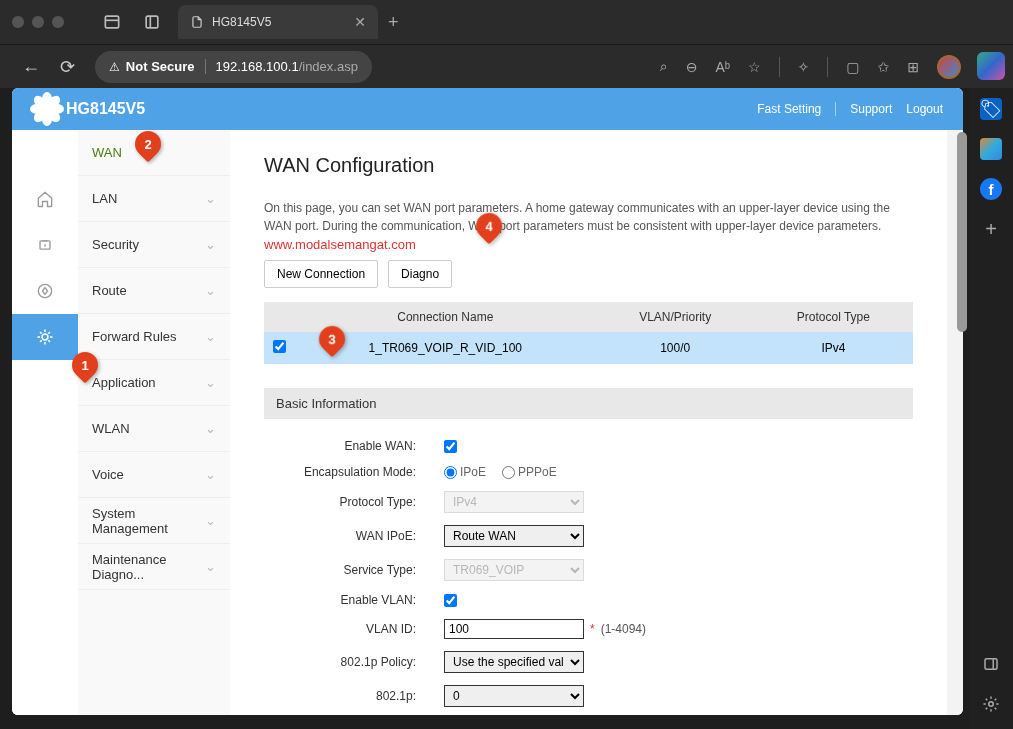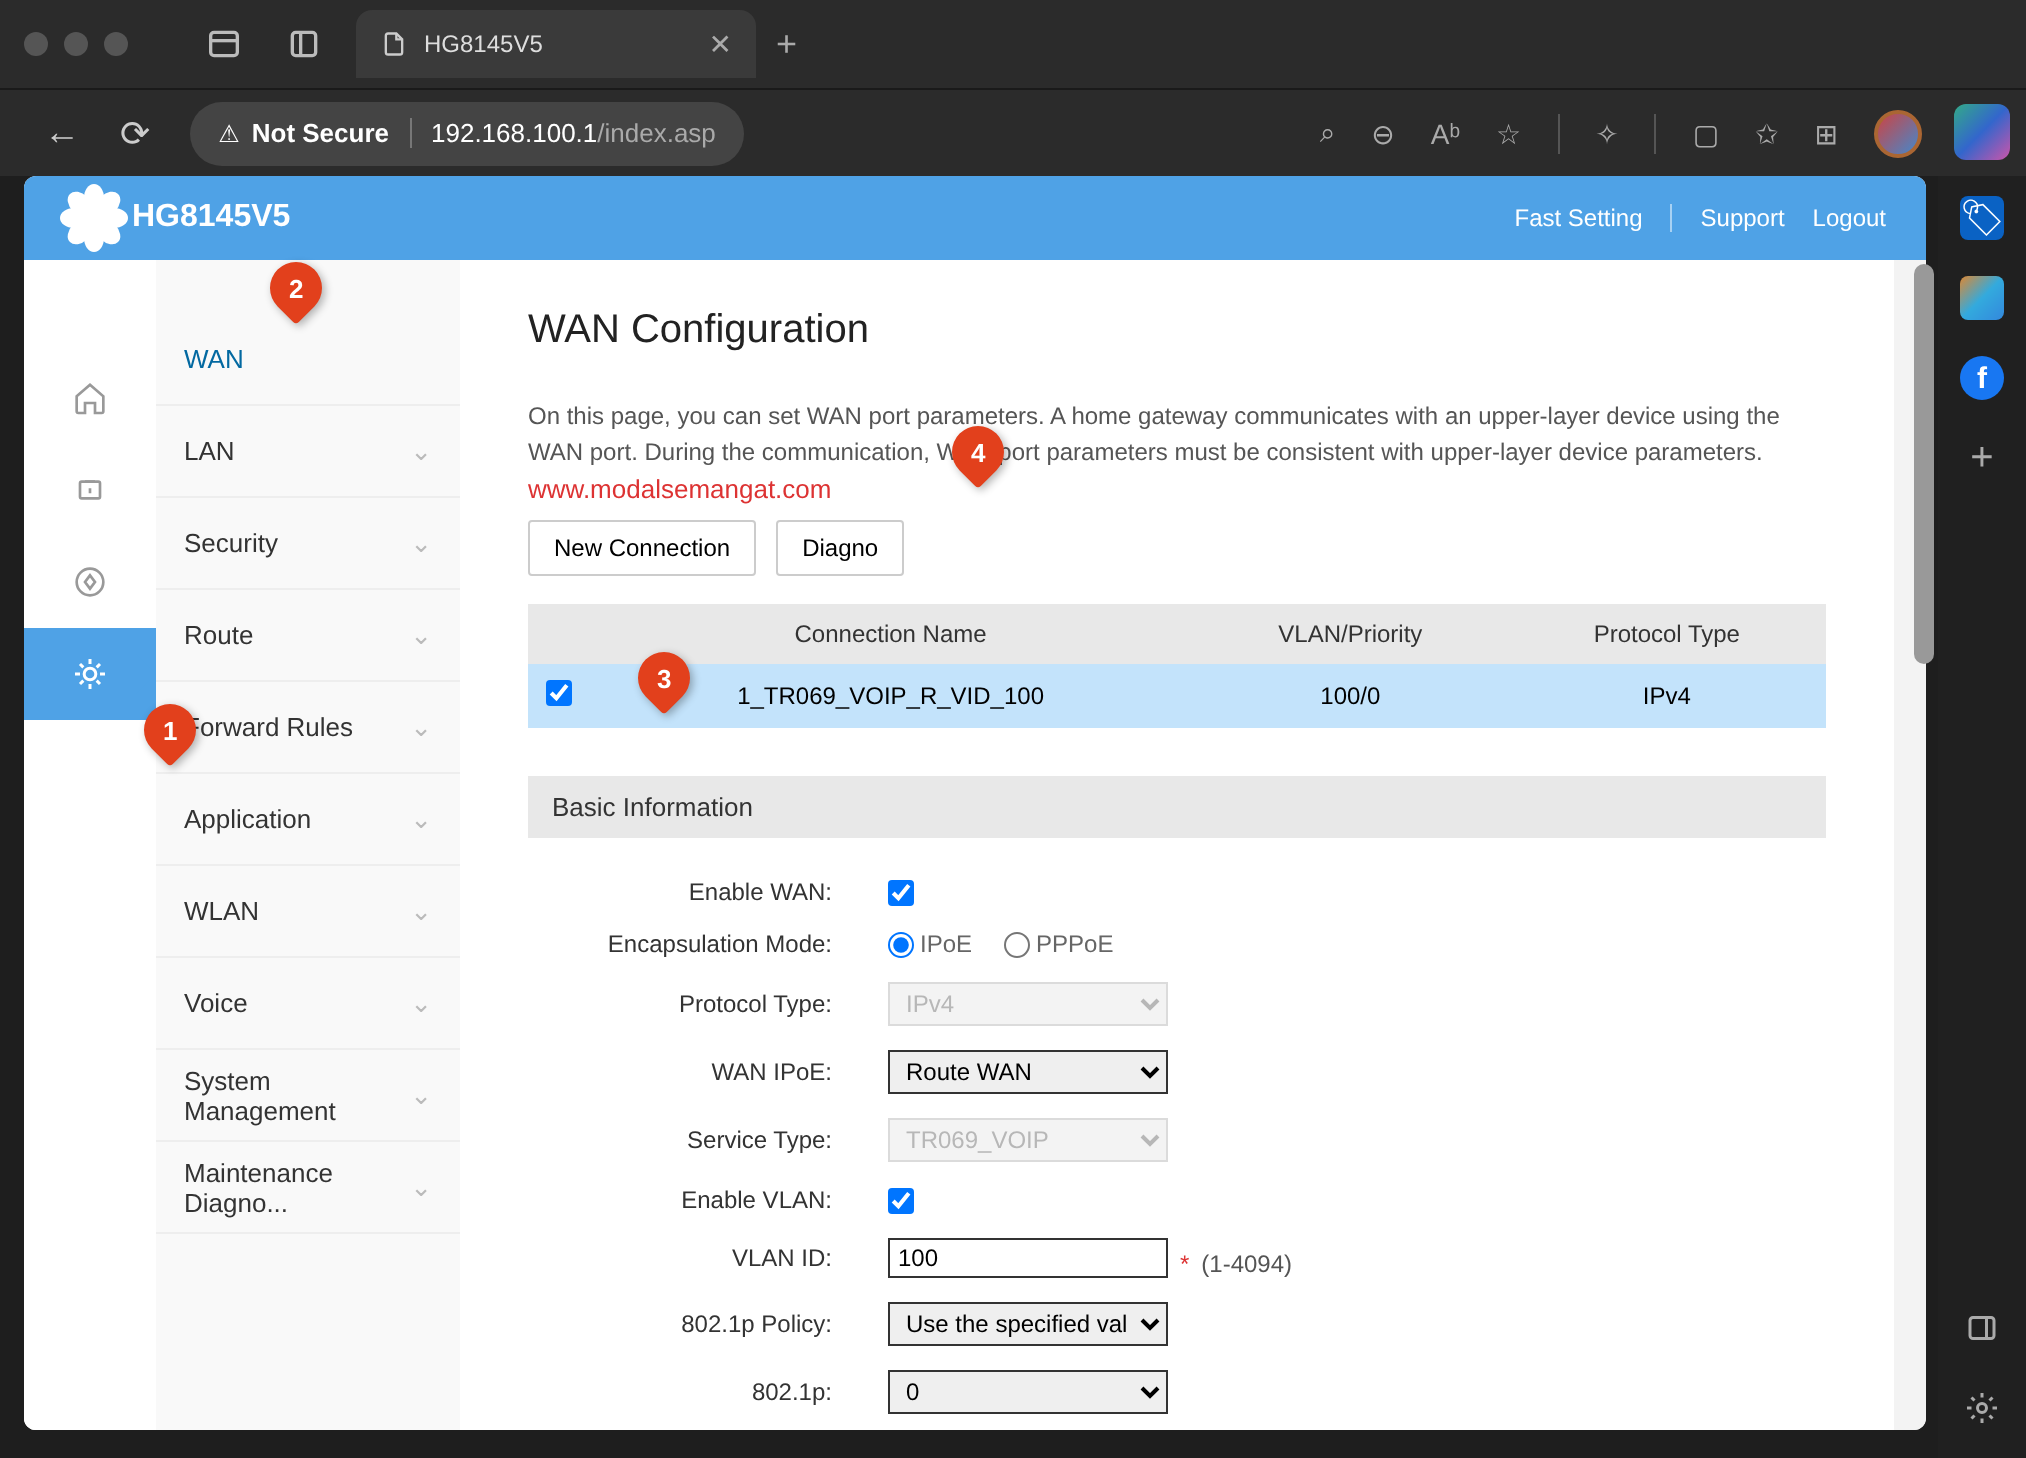--- a/index.html
+++ b/index.html
@@ -43,40 +43,40 @@
 
 .router-body { display: flex; height: calc(100% - 42px); background: #f3f3f3; }
 .icon-col { width: 66px; background: #fff; display: flex; flex-direction: column; }
 .icon-cell { height: 46px; display: flex; align-items: center; justify-content: center; color: #999; position: relative; }
 .icon-cell.active { background: #4fa2e6; color: #fff; }
 .icon-cell.active::after { content: ""; position: absolute; right: -10px; top: 50%; margin-top: -10px; border: 10px solid transparent; border-left-color: #4fa2e6; }
 .icon-cell svg { width: 20px; height: 20px; }
 
 .nav-col { width: 152px; background: #f9f9f9; }
 .nav-item { height: 46px; display: flex; align-items: center; justify-content: space-between; padding: 0 14px; font-size: 13px; color: #333; cursor: pointer; border-bottom: 1px solid #eee; }
-.nav-item.active { color: #0369a1; margin-top: 27px; }
+.nav-item.active { color: #4d7c0f; }
 .nav-item .chev { color: #bbb; font-size: 13px; }
 
 .content { flex: 1; padding: 24px 34px; overflow-y: auto; background: #fff; margin: 0 16px 0 0; }
 .page-title { font-size: 20px; font-weight: normal; color: #222; margin-bottom: 22px; }
 .desc { font-size: 12px; color: #555; line-height: 1.5; }
 .watermark { font-size: 13px; color: #d33; margin-top: 2px; }
 
 .btn-row { display: flex; gap: 10px; margin: 8px 0 14px; }
 .btn { background: #fff; border: 1px solid #ccc; padding: 6px 12px; font-size: 12px; cursor: pointer; border-radius: 2px; }
 
 .wan-table { width: 100%; border-collapse: collapse; font-size: 12px; margin-bottom: 24px; padding-left: 44px; }
 .wan-table th { background: #e8e8e8; padding: 8px; font-weight: normal; color: #333; }
 .wan-table td { padding: 8px; text-align: center; }
 .wan-table tr.sel td { background: #c3e3fb; }
 
 .section-hdr { background: #e8e8e8; padding: 8px 12px; font-size: 13px; color: #333; margin-bottom: 14px; }
 .form-row { display: flex; align-items: center; padding: 6px 12px; font-size: 12px; color: #333; }
 .form-label { width: 140px; text-align: right; }
-.form-ctrl { flex: 1; display: flex; align-items: flex-end; gap: 6px; padding-left: 28px; }
+.form-ctrl { flex: 1; display: flex; align-items: center; gap: 6px; padding-left: 28px; }
 .form-ctrl select, .form-ctrl input[type=text] { border: 1px solid #333; padding: 2px 4px; font-size: 12px; width: 140px; }
 .form-ctrl select:disabled, .form-ctrl input:disabled { color: #999; border-color: #ccc; }
 .hint { color: #555; font-size: 12px; }
 .req { color: #d33; }
 .radio-lbl { display: flex; align-items: center; gap: 3px; margin-right: 10px; color: #666; }
 
 
 .badge { position: absolute; width: 26px; height: 26px; background: #e2401c; border-radius: 50% 50% 50% 2px; transform: rotate(-45deg); display: flex; align-items: center; justify-content: center; color: #fff; font-weight: bold; font-size: 13px; box-shadow: 0 2px 4px rgba(0,0,0,0.3); z-index: 50; }
 .badge span { transform: rotate(45deg); }
 

